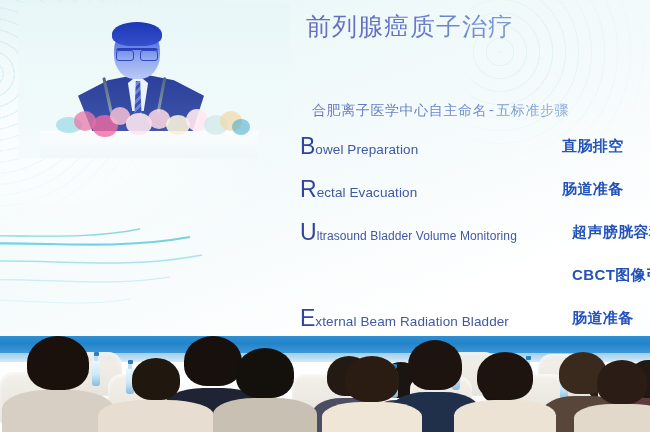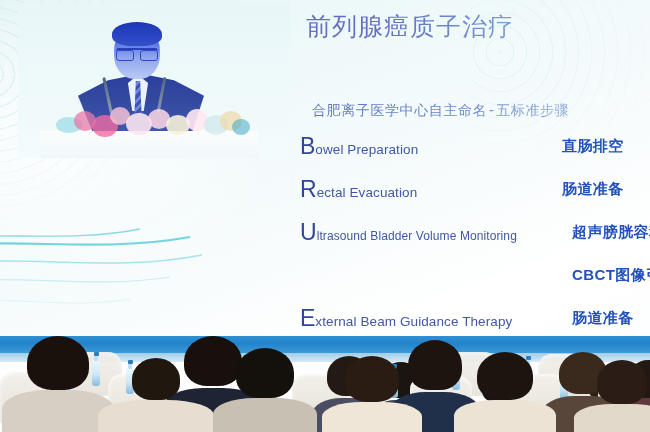--- a/index.html
+++ b/index.html
@@ -377,21 +377,21 @@
           </span>
           <span class="bruce-zh" style="left:272px; top:4px;">超声膀胱容积</span>
         </div>
 
         <div class="bruce-row">
           <span class="bruce-zh" style="left:272px; top:4px;">CBCT图像引</span>
         </div>
 
         <div class="bruce-row">
           <span class="bruce-en">
-            <span class="bruce-cap">E</span><span class="bruce-rest">xternal Beam Guidance Therapy</span>
+            <span class="bruce-cap">E</span><span class="bruce-rest">xternal Beam Radiation Bladder</span>
           </span>
           <span class="bruce-zh" style="left:272px; top:4px;">肠道准备</span>
         </div>
 
       </div>
     </div>
 
   </div>
 
   <div class="wall"></div>

